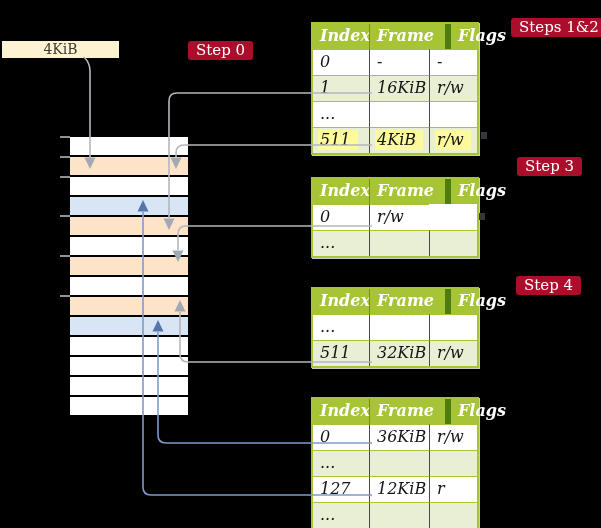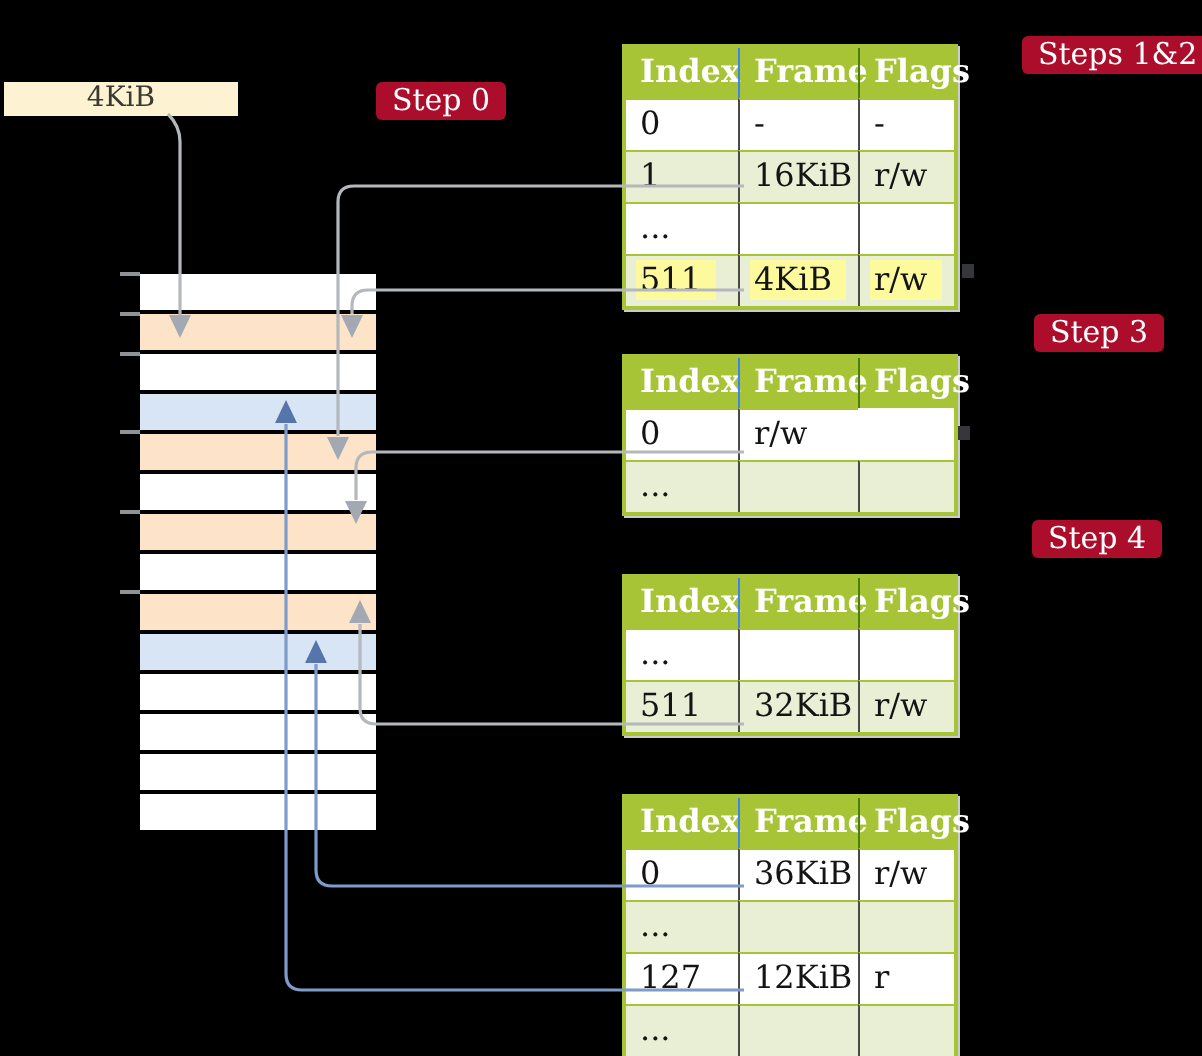--- a/index.html
+++ b/index.html
@@ -31,29 +31,30 @@
   .mem-row{flex:1;}
   .c-white{background:#ffffff;}
   .c-orange{background:var(--orange);}
   .c-blue{background:var(--blue-row);}
   .tick{left:60px;width:10px;height:2px;background:#8f9296;}
 
   
   .ptable{
     width:164px;border:2px solid var(--green);background:#22c55e;
     box-shadow:1px 1px 0 #c9ccce;
+    font-style:italic;
   }
   .thead{display:flex;background:var(--green);height:25px;}
   .th{
     color:#fff;font-weight:bold;font-size:16px;line-height:24px;
     padding-left:7px;box-sizing:border-box;
   }
   .th:nth-child(1){width:56px;}
   .th:nth-child(2){width:60px;border-left:1px solid #3b82f6;}
-  .th:nth-child(3){width:48px;border-left:1px solid #4d7c0f;}
+  .th:nth-child(3){width:48px;border-left:6px solid #4d7c0f;margin-left:16px;}
   .trow{display:flex;height:26px;background:#fff;}
   .ptable > .trow:nth-child(odd){background:var(--row-green);}
   .td{
     font-size:16px;line-height:22px;color:#141414;
     padding:1px 0 0 7px;box-sizing:border-box;
     border-top:1px solid var(--green);overflow:hidden;white-space:nowrap;
   }
   .td:nth-child(1){width:56px;}
   .td:nth-child(2){width:60px;border-left:1px solid #4a4a46;}
   .td:nth-child(3){width:48px;border-left:1px solid #4a4a46;}
@@ -73,21 +74,21 @@
 
 <div class="canvas">
 
   <div class="abs frame-box">
     <span>4KiB</span>
   </div>
 
   <div class="abs step-label" style="left:188px;top:41px;text-align:right;">Step 0</div>
   <div class="abs step-label" style="left:511px;top:18px;">Steps 1&amp;2</div>
   <div class="abs step-label" style="left:517px;top:157px;">Step 3</div>
-  <div class="abs step-label" style="left:516px;top:260px;">Step 4</div>
+  <div class="abs step-label" style="left:516px;top:276px;">Step 4</div>
 
   <div class="abs memcol">
     <div class="mem-row c-white"></div>
     <div class="mem-row c-orange"></div>
     <div class="mem-row c-white"></div>
     <div class="mem-row c-blue"></div>
     <div class="mem-row c-orange"></div>
     <div class="mem-row c-white"></div>
     <div class="mem-row c-orange"></div>
     <div class="mem-row c-white"></div>

